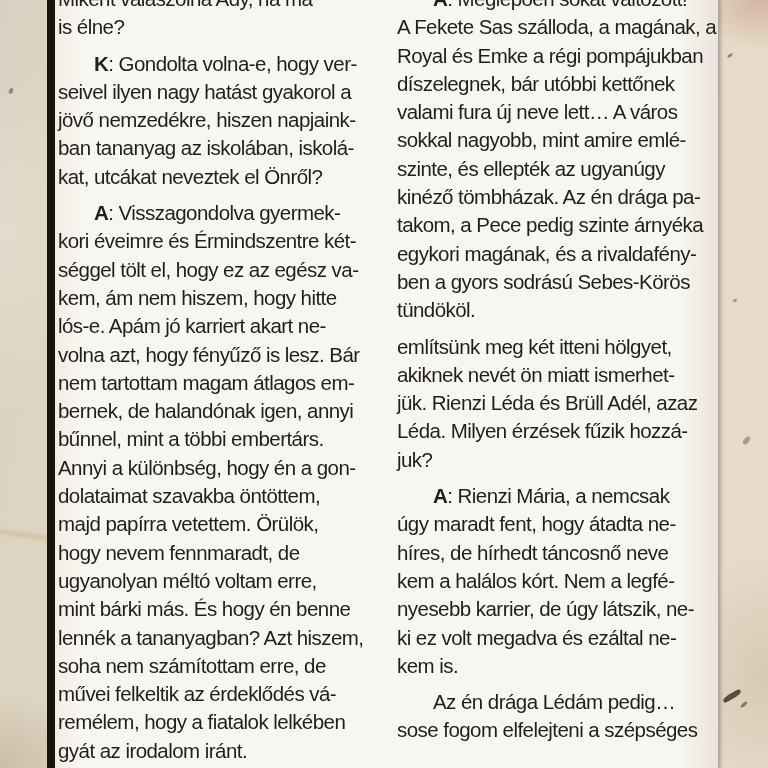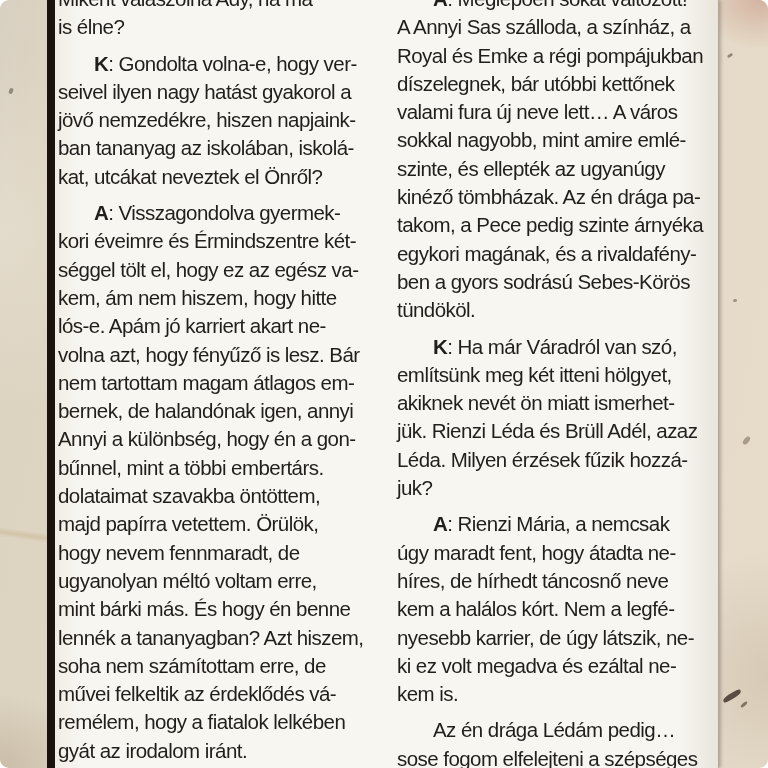--- a/index.html
+++ b/index.html
@@ -12,21 +12,20 @@
   
   .desk {
     position: absolute; inset: 0;
     background-color: var(--parchment, #dcd2c0);
     background-image:
       radial-gradient(90px 70px at 99% 0%, rgba(198,148,130,0.55), rgba(198,148,130,0) 70%),
       radial-gradient(140px 180px at 100% 88%, rgba(120,95,70,0.14), rgba(120,95,70,0) 70%),
       radial-gradient(120px 100px at 0% 100%, rgba(150,130,100,0.28), rgba(150,130,100,0) 75%),
       radial-gradient(200px 260px at 0% 30%, rgba(235,228,214,0.5), rgba(235,228,214,0) 70%),
       linear-gradient(100deg, #d8d0c2 0%, #dcd3c1 6%, #e2d8c5 50%, #e6dcc9 100%);
-    border-radius: 9px;
   }
   .crease {
     position: absolute; left: 0; top: 518px; width: 47px; height: 34px;
     background: linear-gradient(8deg, rgba(0,0,0,0) 38%, rgba(193,172,128,0.40) 50%, rgba(0,0,0,0) 62%);
   }
   .speck { position: absolute; background: #5d4c3c; border-radius: 50% 40% 50% 40%; }
   .speck.s1 { left: 9px;   top: 88px;  width: 4px;  height: 6px; opacity: .55; transform: rotate(20deg); }
   .speck.s2 { left: 727px; top: 54px;  width: 6px;  height: 3px; opacity: .6;  transform: rotate(-30deg); }
   .speck.s3 { left: 733px; top: 299px; width: 4px;  height: 3px; opacity: .5; }
   .speck.s4 { left: 722px; top: 693px; width: 20px; height: 6px; opacity: .8; transform: rotate(-27deg); background:#3a2c22; border-radius: 60% 20% 60% 20%; }
@@ -85,51 +84,50 @@
         </div>
         <div class="para">
           <div class="line indent"><span class="speaker">A</span><span>: </span><span>Visszagondolva gyermek-</span></div>
           <div class="line"><span>kori éveimre és Érmindszentre két-</span></div>
           <div class="line"><span>séggel tölt el, hogy ez az egész va-</span></div>
           <div class="line"><span>kem, ám nem hiszem, hogy hitte</span></div>
           <div class="line"><span>lós-e. Apám jó karriert akart ne-</span></div>
           <div class="line"><span>volna azt, hogy fényűző is lesz. Bár</span></div>
           <div class="line"><span>nem tartottam magam átlagos em-</span></div>
           <div class="line"><span>bernek, de halandónak igen, annyi</span></div>
+          <div class="line"><span>bűnnel, mint a többi embertárs.</span></div>
           <div class="line"><span>Annyi a különbség, hogy én a gon-</span></div>
-          <div class="line"><span>bűnnel, mint a többi embertárs.</span></div>
           <div class="line"><span>dolataimat szavakba öntöttem,</span></div>
           <div class="line"><span>majd papírra vetettem. Örülök,</span></div>
           <div class="line"><span>hogy nevem fennmaradt, de</span></div>
           <div class="line"><span>ugyanolyan méltó voltam erre,</span></div>
           <div class="line"><span>mint bárki más. És hogy én benne</span></div>
           <div class="line"><span>lennék a tananyagban? Azt hiszem,</span></div>
           <div class="line"><span>soha nem számítottam erre, de</span></div>
           <div class="line"><span>művei felkeltik az érdeklődés vá-</span></div>
           <div class="line"><span>remélem, hogy a fiatalok lelkében</span></div>
           <div class="line"><span>gyát az irodalom iránt.</span></div>
         </div>
       </div>
     <div class="col col-right">
         <div class="para">
           <div class="line indent"><span class="speaker">A</span><span>: </span><span>Meglepően sokat változott!</span></div>
-          <div class="line"><span>A Annyi Sas szálloda, a színház, a</span></div>
+          <div class="line"><span>A Fekete Sas szálloda, a magának, a</span></div>
           <div class="line"><span>Royal és Emke a régi pompájukban</span></div>
           <div class="line"><span>díszelegnek, bár utóbbi kettőnek</span></div>
           <div class="line"><span>valami fura új neve lett… A város</span></div>
           <div class="line"><span>sokkal nagyobb, mint amire emlé-</span></div>
           <div class="line"><span>szinte, és ellepték az ugyanúgy</span></div>
           <div class="line"><span>kinéző tömbházak. Az én drága pa-</span></div>
           <div class="line"><span>takom, a Pece pedig szinte árnyéka</span></div>
           <div class="line"><span>egykori magának, és a rivaldafény-</span></div>
           <div class="line"><span>ben a gyors sodrású Sebes-Körös</span></div>
           <div class="line"><span>tündököl.</span></div>
         </div>
         <div class="para">
-          <div class="line indent"><span class="speaker">K</span><span>: </span><span>Ha már Váradról van szó,</span></div>
           <div class="line"><span>említsünk meg két itteni hölgyet,</span></div>
           <div class="line"><span>akiknek nevét ön miatt ismerhet-</span></div>
           <div class="line"><span>jük. Rienzi Léda és Brüll Adél, azaz</span></div>
           <div class="line"><span>Léda. Milyen érzések fűzik hozzá-</span></div>
           <div class="line"><span>juk?</span></div>
         </div>
         <div class="para">
           <div class="line indent"><span class="speaker">A</span><span>: </span><span>Rienzi Mária, a nemcsak</span></div>
           <div class="line"><span>úgy maradt fent, hogy átadta ne-</span></div>
           <div class="line"><span>híres, de hírhedt táncosnő neve</span></div>

